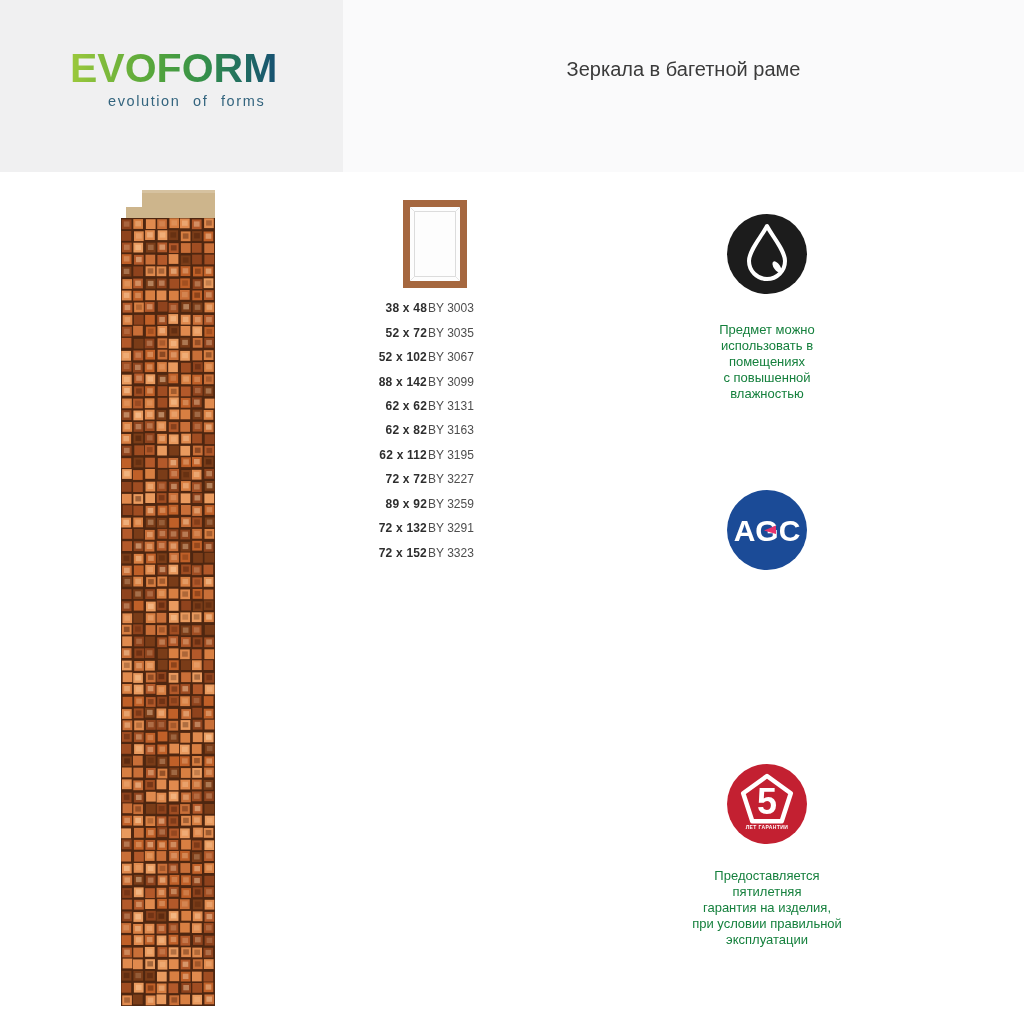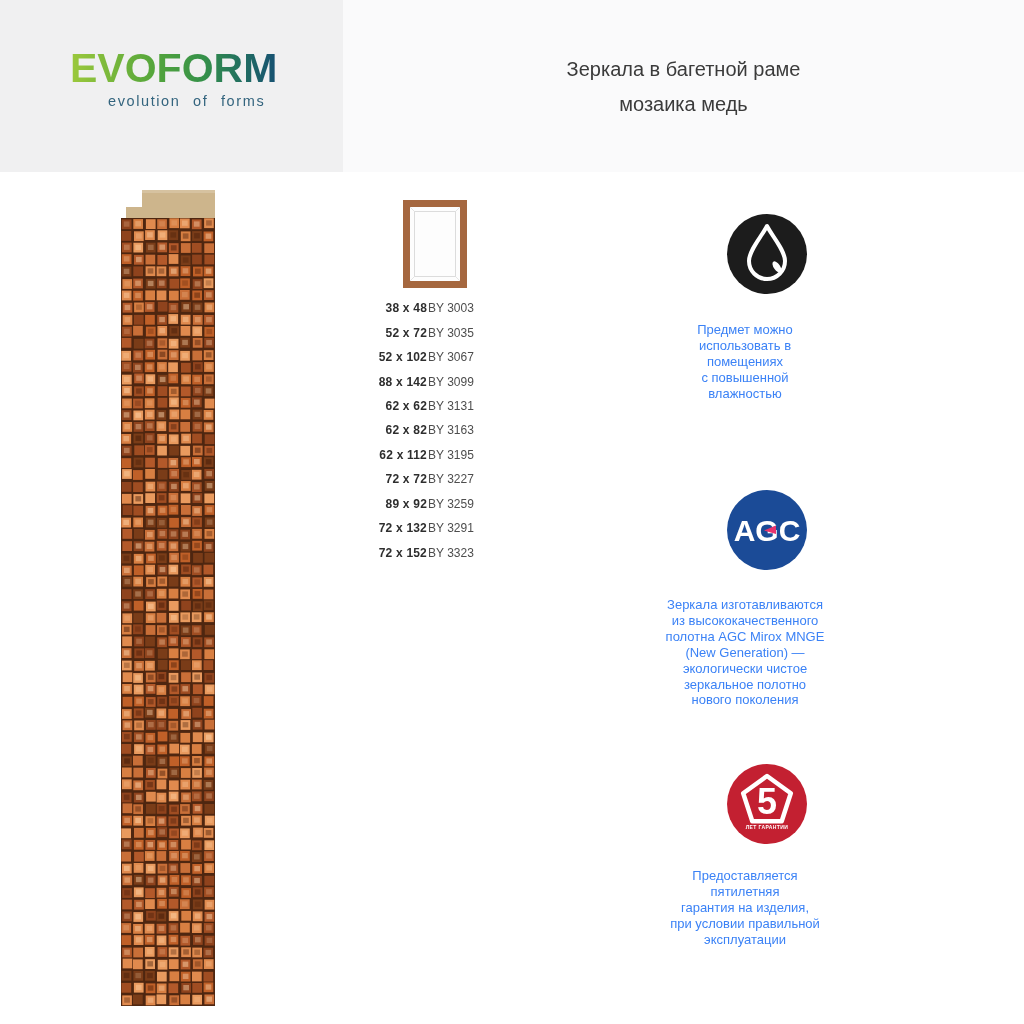--- a/index.html
+++ b/index.html
@@ -28,40 +28,39 @@
   
   .frame-icon{position:absolute;left:403px;top:200px;}
   
   .size-table{position:absolute;left:373px;top:296px;width:120px;}
   .size-row{display:flex;height:24.45px;align-items:center;font-size:12px;}
   .sz{width:54px;text-align:right;font-weight:bold;color:#2e2e2e;letter-spacing:.2px;}
   .cd{margin-left:1px;color:#4d4d4d;}
   
   .feature-icon{position:absolute;left:727px;width:80px;height:80px;}
   .f1{top:214px}.f2{top:490px}.f3{top:764px}
-  .feature-text{position:absolute;left:625px;width:240px;text-align:center;
-                font-size:13px;line-height:15.9px;color:#3b82f6;white-space:pre-line;}
+  .feature-text{position:absolute;left:647px;width:240px;text-align:center;
+                font-size:13px;line-height:15.9px;color:#15803d;white-space:pre-line;}
   .t1{top:322px}.t2{top:597px}.t3{top:868px}
 </style>
 </head>
 <body>
 
 <div class="page">
 
   <div class="hdr-left"></div>
   <div class="hdr-right"></div>
 
   <div class="logo">
     <div class="logo-text">EVOFORM</div>
     <div class="logo-tagline">evolution of forms</div>
   </div>
 
   <div class="title">
     <div>Зеркала в багетной раме</div>
-    <div>мозаика медь</div>
   </div>
 
   <div class="profile-top">
     <svg width="96" height="32" viewBox="0 0 96 32">
       <polygon points="22,2 95,2 95,30 6,30 6,19 22,19" fill="#cdb58c"></polygon>
       <polygon points="22,2 95,2 95,5 22,5" fill="rgba(255,255,255,0.18)"></polygon>
     </svg>
   </div>
   <div class="mosaic">
     <svg id="mosaicSvg" width="94" height="788" viewBox="0 0 94 788">
@@ -1062,27 +1061,20 @@
 с повышенной
 влажностью</div>
 
   <div class="feature-icon f2">
     <svg width="80" height="80" viewBox="0 0 80 80">
       <circle cx="40" cy="40" r="40" fill="#1b4b97"></circle>
       <text x="40" y="51" text-anchor="middle" font-family="Liberation Sans, sans-serif" font-weight="bold" font-size="30" fill="#ffffff">AGC</text>
       <polygon points="37,40.5 49,35.5 49,44" fill="#e8336d"></polygon>
     </svg>
   </div>
-  <div class="feature-text t2">Зеркала изготавливаются
-из высококачественного
-полотна AGC Mirox MNGE
-(New Generation) —
-экологически чистое
-зеркальное полотно
-нового поколения</div>
 
   <div class="feature-icon f3">
     <svg width="80" height="80" viewBox="0 0 80 80">
       <circle cx="40" cy="40" r="40" fill="#c32031"></circle>
       <polygon points="40,12 63.8,29.3 54.7,57.2 25.3,57.2 16.2,29.3" fill="none" stroke="#ffffff" stroke-width="4.5" stroke-linejoin="round"></polygon>
       <text x="40" y="50" text-anchor="middle" font-family="Liberation Sans, sans-serif" font-weight="bold" font-size="36" fill="#ffffff">5</text>
       <text x="40" y="65" text-anchor="middle" font-family="Liberation Sans, sans-serif" font-weight="bold" font-size="5" letter-spacing="0.4" fill="#ffffff">ЛЕТ ГАРАНТИИ</text>
     </svg>
   </div>
   <div class="feature-text t3">Предоставляется

